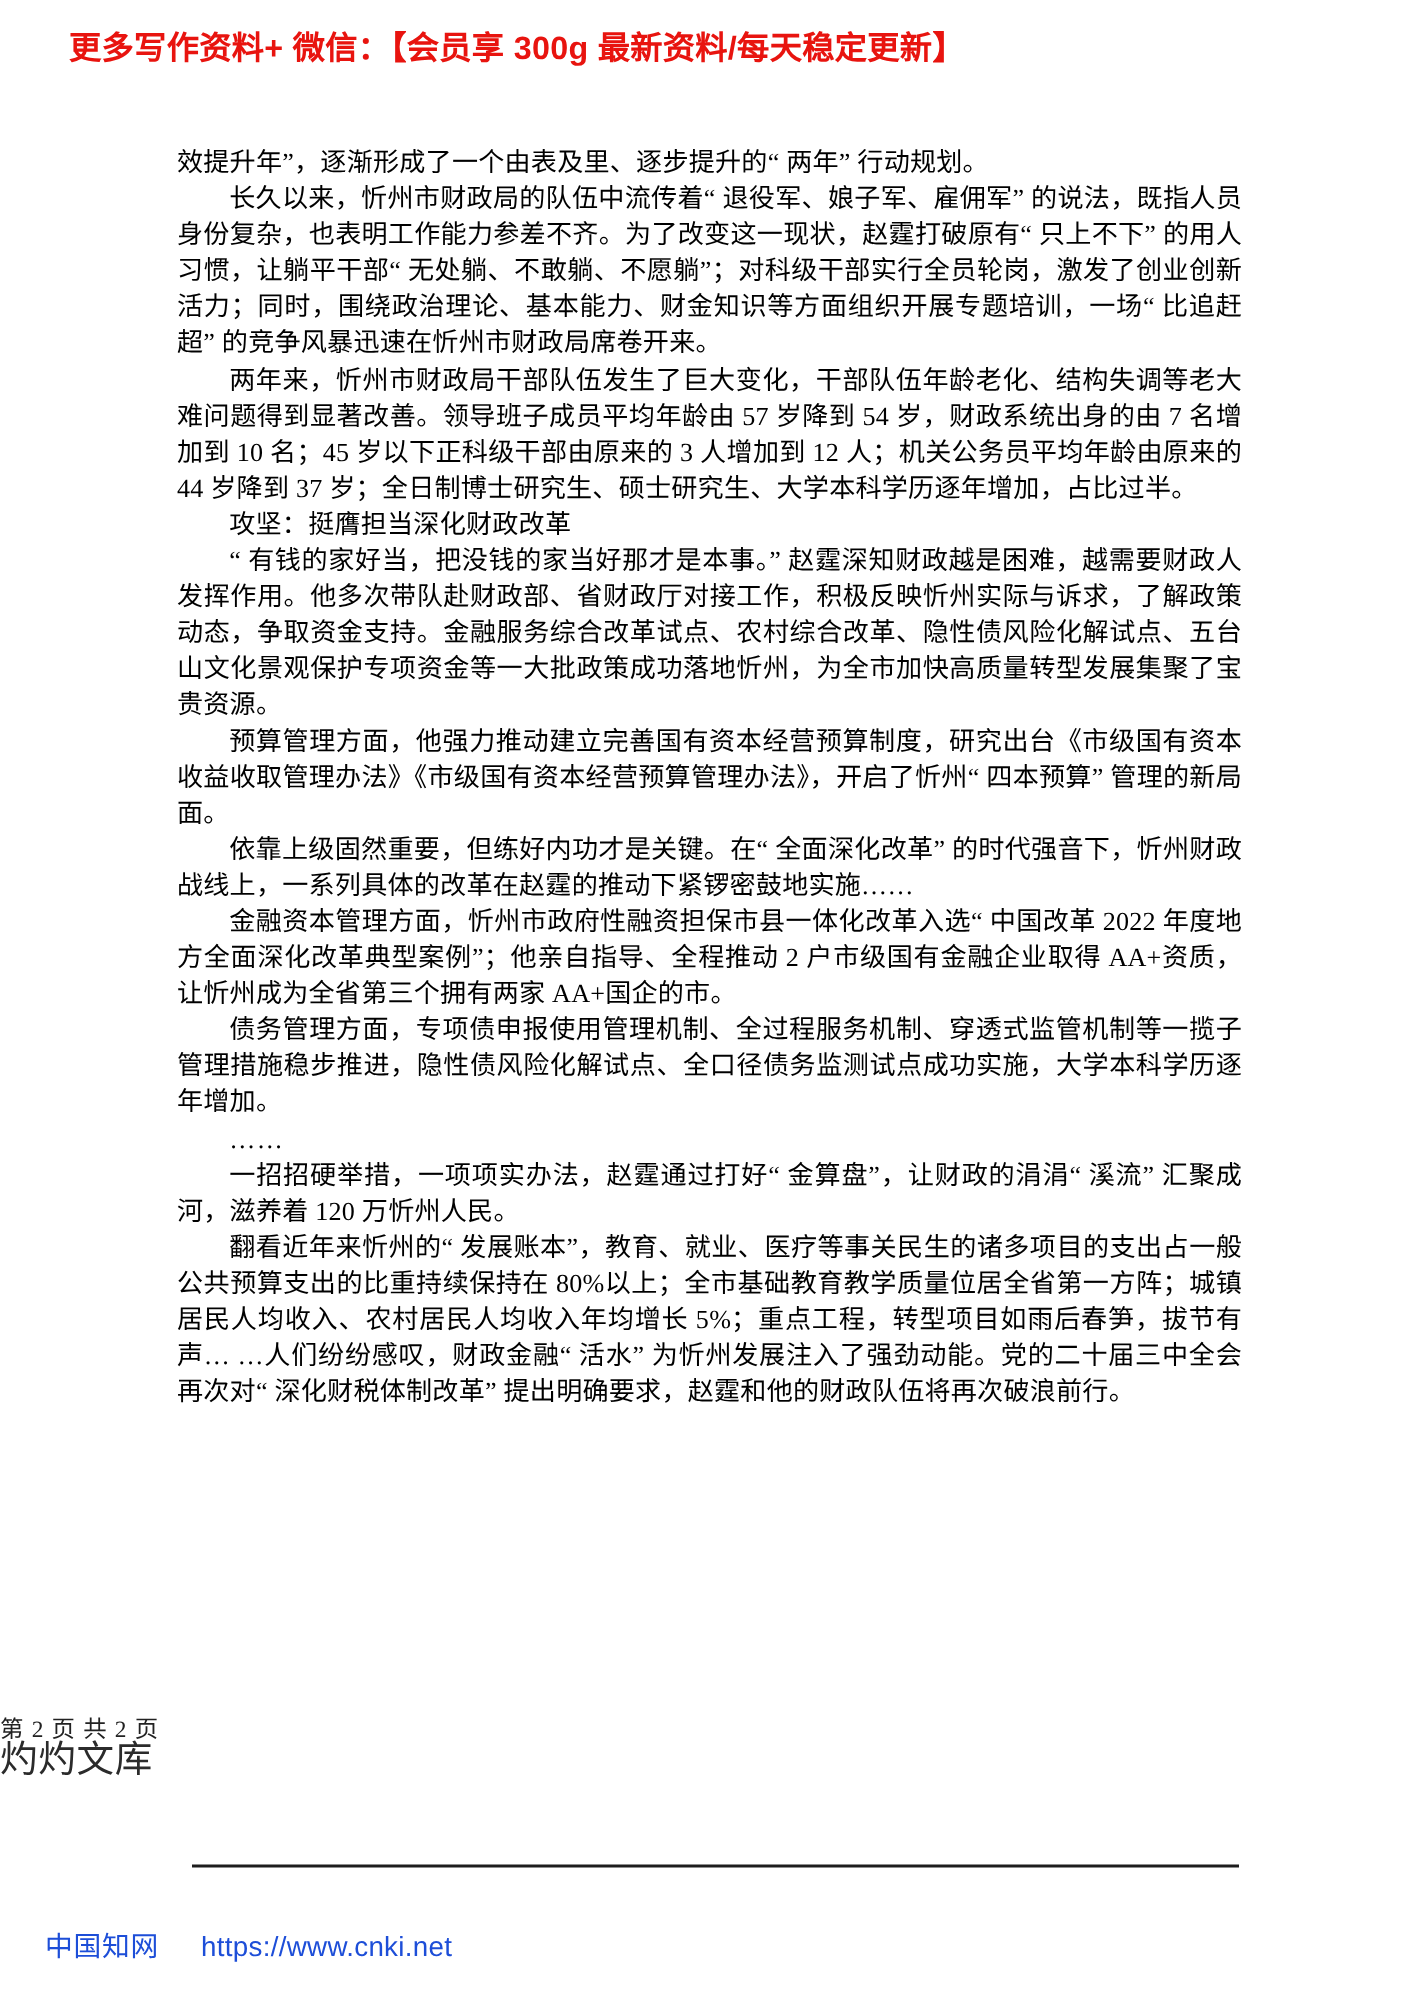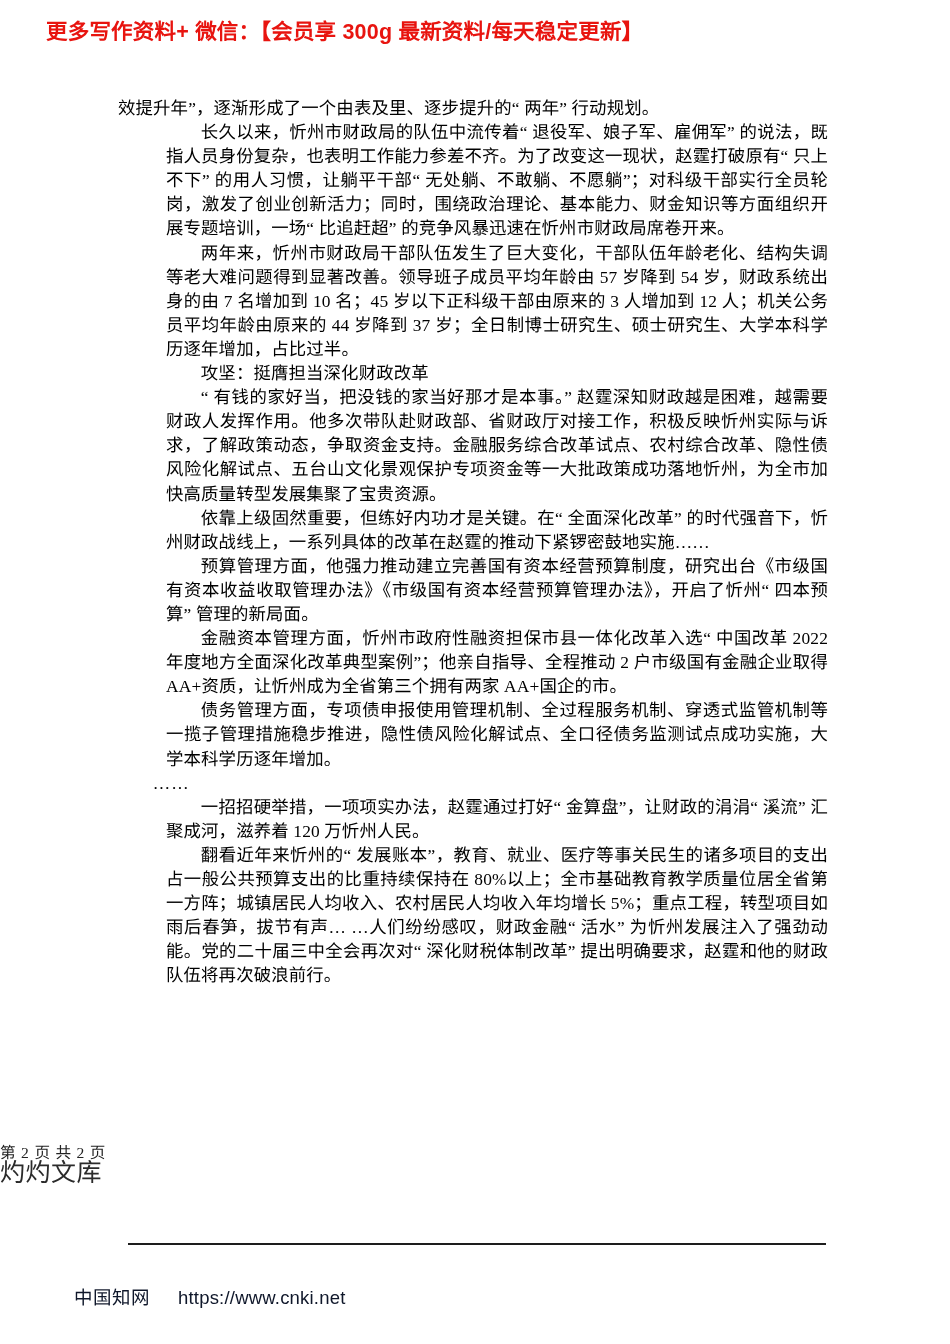--- a/index.html
+++ b/index.html
@@ -52,21 +52,20 @@
     margin: 0;
     font-size: 17.4px;
     line-height: 24.1px;
     text-align: justify;
     text-justify: inter-ideograph;
     letter-spacing: 0.15px;
     word-break: break-all;
   }
   .para.indent {
     text-indent: 2em;
-    margin-left: 48px;
   }
   .para.continuation {
     text-indent: 0;
   }
   .para.ellipsis-line {
     text-indent: 2em;
     letter-spacing: 1px;
   }
 
   
@@ -103,24 +102,23 @@
   }
 
   
   .source-footer {
     position: absolute;
     left: 30px;
     top: 1283px;
     display: flex;
     align-items: baseline;
     gap: 28px;
-    color: #0f172a;
+    color: #1d4ed8;
     font-family: "Liberation Sans", "DejaVu Sans", sans-serif;
     white-space: nowrap;
-    margin-left: 44px;
   }
   .source-name {
     font-size: 18.5px;
     letter-spacing: 0.5px;
   }
   .source-url {
     font-size: 18.5px;
     letter-spacing: 0.2px;
   }
 </style>
@@ -130,22 +128,22 @@
 <div class="page">
 
   <div class="promo-header">更多写作资料+ 微信：【会员享 300g 最新资料/每天稳定更新】</div>
 
   <div class="doc-body">
     <p class="para continuation">效提升年”，逐渐形成了一个由表及里、逐步提升的“ 两年” 行动规划。</p>
     <p class="para indent">长久以来，忻州市财政局的队伍中流传着“ 退役军、娘子军、雇佣军” 的说法，既指人员身份复杂，也表明工作能力参差不齐。为了改变这一现状，赵霆打破原有“ 只上不下” 的用人习惯，让躺平干部“ 无处躺、不敢躺、不愿躺”；对科级干部实行全员轮岗，激发了创业创新活力；同时，围绕政治理论、基本能力、财金知识等方面组织开展专题培训，一场“ 比追赶超” 的竞争风暴迅速在忻州市财政局席卷开来。</p>
     <p class="para indent">两年来，忻州市财政局干部队伍发生了巨大变化，干部队伍年龄老化、结构失调等老大难问题得到显著改善。领导班子成员平均年龄由 57 岁降到 54 岁，财政系统出身的由 7 名增加到 10 名；45 岁以下正科级干部由原来的 3 人增加到 12 人；机关公务员平均年龄由原来的 44 岁降到 37 岁；全日制博士研究生、硕士研究生、大学本科学历逐年增加，占比过半。</p>
     <p class="para indent">攻坚：挺膺担当深化财政改革</p>
     <p class="para indent">“ 有钱的家好当，把没钱的家当好那才是本事。” 赵霆深知财政越是困难，越需要财政人发挥作用。他多次带队赴财政部、省财政厅对接工作，积极反映忻州实际与诉求，了解政策动态，争取资金支持。金融服务综合改革试点、农村综合改革、隐性债风险化解试点、五台山文化景观保护专项资金等一大批政策成功落地忻州，为全市加快高质量转型发展集聚了宝贵资源。</p>
+    <p class="para indent">预算管理方面，他强力推动建立完善国有资本经营预算制度，研究出台《市级国有资本收益收取管理办法》《市级国有资本经营预算管理办法》，开启了忻州“ 四本预算” 管理的新局面。</p>
     <p class="para indent">依靠上级固然重要，但练好内功才是关键。在“ 全面深化改革” 的时代强音下，忻州财政战线上，一系列具体的改革在赵霆的推动下紧锣密鼓地实施……</p>
-    <p class="para indent">预算管理方面，他强力推动建立完善国有资本经营预算制度，研究出台《市级国有资本收益收取管理办法》《市级国有资本经营预算管理办法》，开启了忻州“ 四本预算” 管理的新局面。</p>
     <p class="para indent">金融资本管理方面，忻州市政府性融资担保市县一体化改革入选“ 中国改革 2022 年度地方全面深化改革典型案例”；他亲自指导、全程推动 2 户市级国有金融企业取得 AA+资质，让忻州成为全省第三个拥有两家 AA+国企的市。</p>
     <p class="para indent">债务管理方面，专项债申报使用管理机制、全过程服务机制、穿透式监管机制等一揽子管理措施稳步推进，隐性债风险化解试点、全口径债务监测试点成功实施，大学本科学历逐年增加。</p>
     <p class="para ellipsis-line">……</p>
     <p class="para indent">一招招硬举措，一项项实办法，赵霆通过打好“ 金算盘”，让财政的涓涓“ 溪流” 汇聚成河，滋养着 120 万忻州人民。</p>
     <p class="para indent">翻看近年来忻州的“ 发展账本”，教育、就业、医疗等事关民生的诸多项目的支出占一般公共预算支出的比重持续保持在 80%以上；全市基础教育教学质量位居全省第一方阵；城镇居民人均收入、农村居民人均收入年均增长 5%；重点工程，转型项目如雨后春笋，拔节有声… …人们纷纷感叹，财政金融“ 活水” 为忻州发展注入了强劲动能。党的二十届三中全会再次对“ 深化财税体制改革” 提出明确要求，赵霆和他的财政队伍将再次破浪前行。</p>
   </div>
 
   <div class="library-watermark">灼灼文库</div>
 
   <div class="page-number">第 2 页 共 2 页</div>

